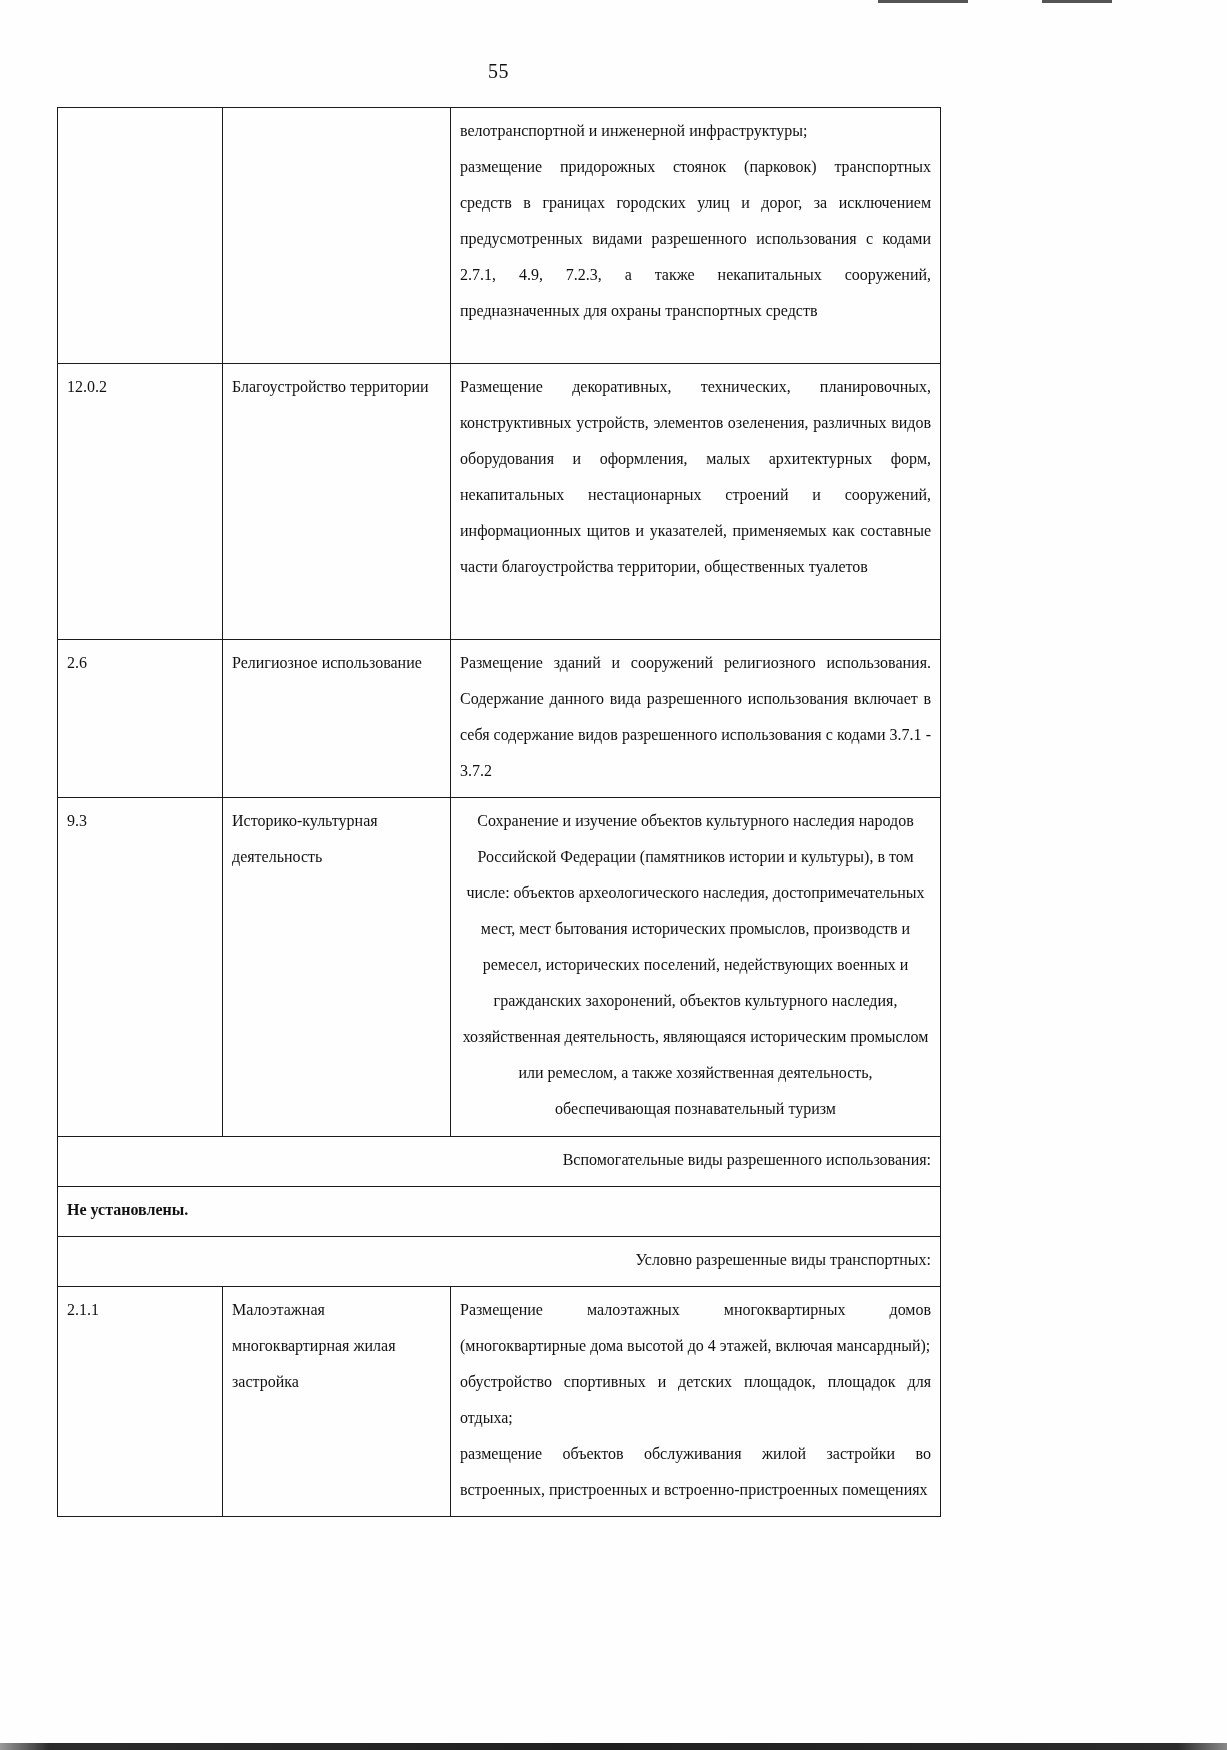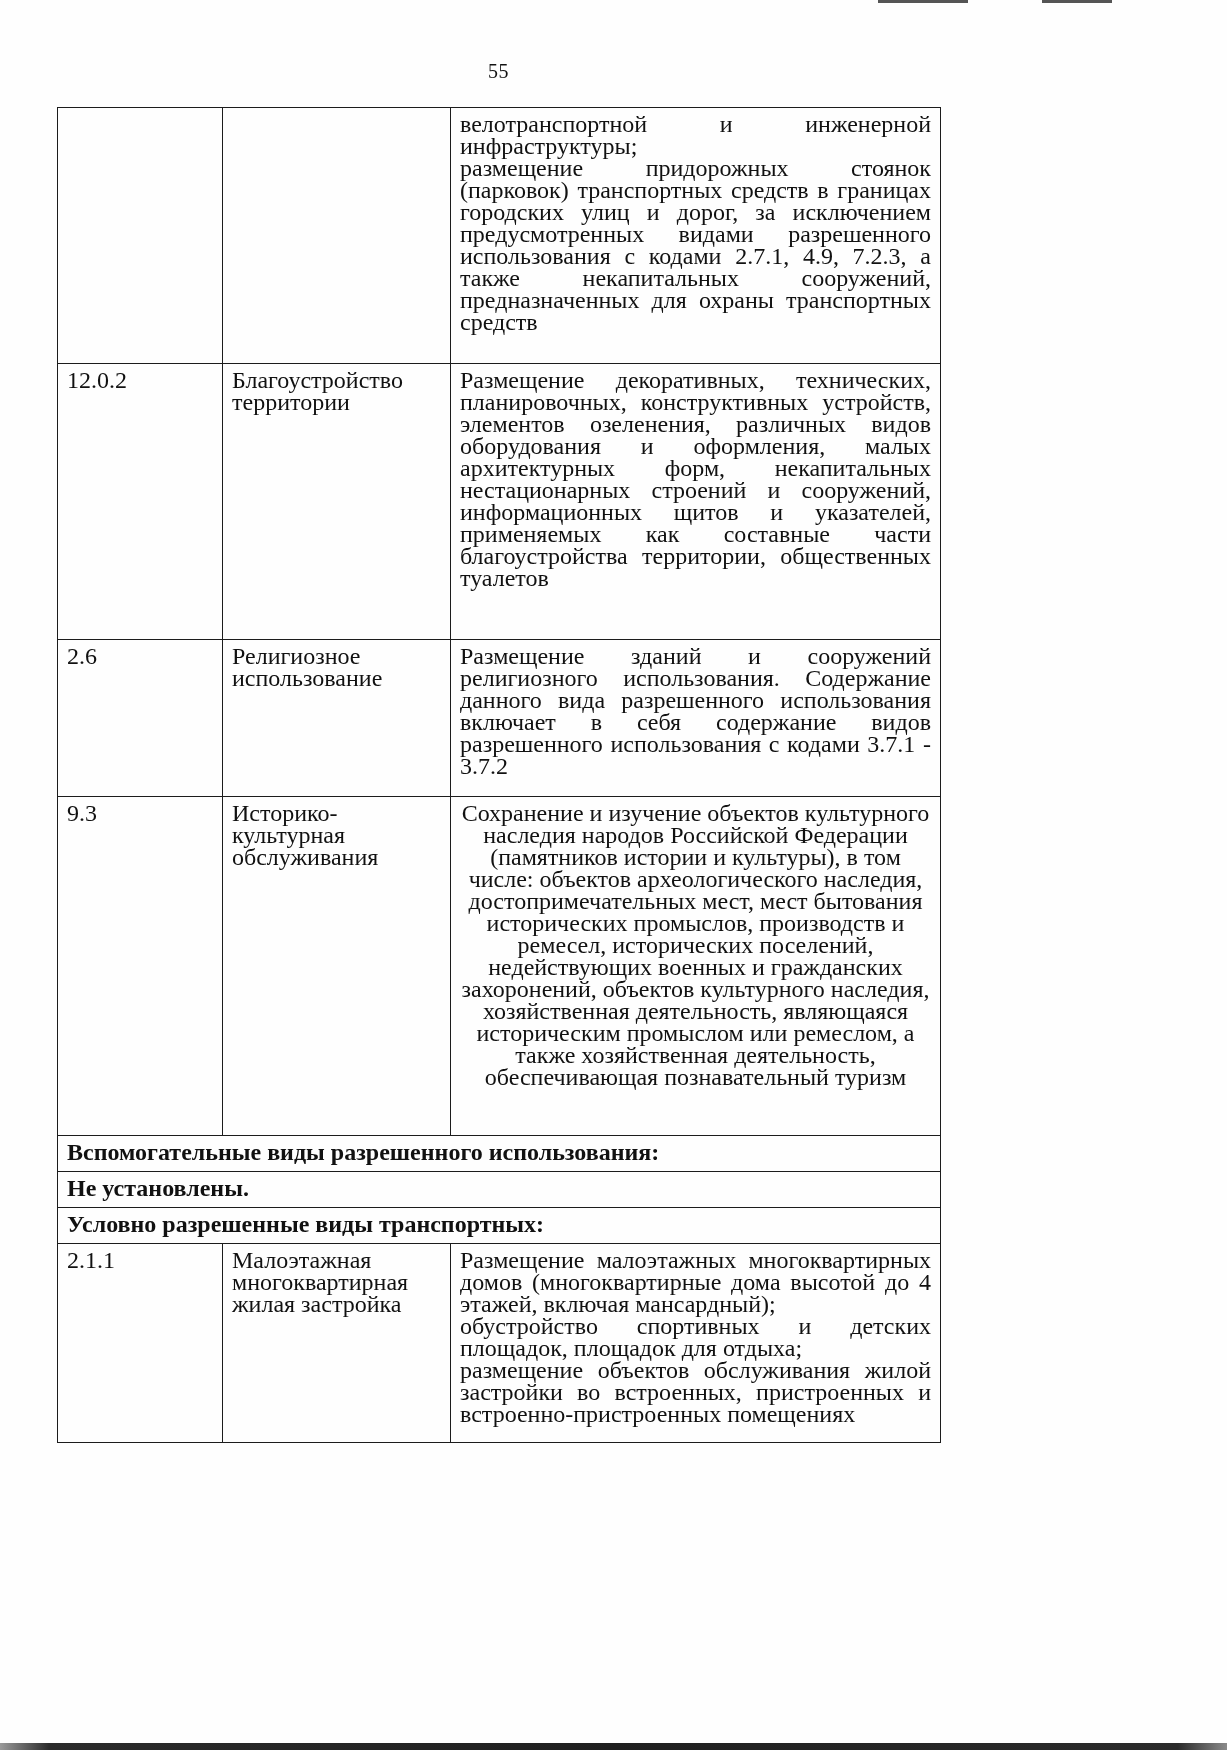--- a/index.html
+++ b/index.html
@@ -25,22 +25,22 @@
     padding-top: 60px;
     text-align: center;
     font-size: 20px;
     letter-spacing: 0.5px;
   }
   table.land-use-table {
     margin-top: 24px;
     width: 883px;
     border-collapse: collapse;
     table-layout: fixed;
-    font-size: 24px;
-    line-height: 22px;
+    font-size: 16px;
+    line-height: 36px;
   }
   table.land-use-table td {
     border: 1.6px solid #1c1c1c;
     vertical-align: top;
     padding: 5px 9px 8px 9px;
     word-wrap: break-word;
   }
   col.c-code { width: 165px; }
   col.c-name { width: 228px; }
   col.c-desc { width: 490px; }
@@ -52,22 +52,22 @@
   }
   td.desc-cell.align-left {
     text-align: center;
   }
   tr.r-cont  td { height: 242px; }
   tr.r-12002 td { height: 262px; }
   tr.r-37    td { height: 143px; }
   tr.r-93    td { height: 325px; }
   tr.r-211   td { height: 185px; }
   td.section-header {
-    font-weight: bold;
-    text-align: left;
+    font-weight: normal;
+    text-align: right;
     padding-top: 2px;
     padding-bottom: 2px;
   }
   td.section-plain {
     text-align: left;
     padding-top: 2px;
     padding-bottom: 2px;
     font-weight: bold;
   }
   .scan-bar {
@@ -121,21 +121,21 @@
         </tr>
 
         <tr class="r-37">
           <td class="code-cell">2.6</td>
           <td class="name-cell">Религиозное использование</td>
           <td class="desc-cell">Размещение зданий и сооружений религиозного использования. Содержание данного вида разрешенного использования включает в себя содержание видов разрешенного использования с кодами 3.7.1 - 3.7.2</td>
         </tr>
 
         <tr class="r-93">
           <td class="code-cell">9.3</td>
-          <td class="name-cell">Историко-культурная обслуживания</td>
+          <td class="name-cell">Историко-культурная деятельность</td>
           <td class="desc-cell align-left">Сохранение и изучение объектов культурного наследия народов Российской Федерации (памятников истории и культуры), в том числе: объектов археологического наследия, достопримечательных мест, мест бытования исторических промыслов, производств и ремесел, исторических поселений, недействующих военных и гражданских захоронений, объектов культурного наследия, хозяйственная деятельность, являющаяся историческим промыслом или ремеслом, а также хозяйственная деятельность, обеспечивающая познавательный туризм</td>
         </tr>
 
         <tr>
           <td colspan="3" class="section-header">Вспомогательные виды разрешенного использования:</td>
         </tr>
 
         <tr>
           <td colspan="3" class="section-plain">Не установлены.</td>
         </tr>

